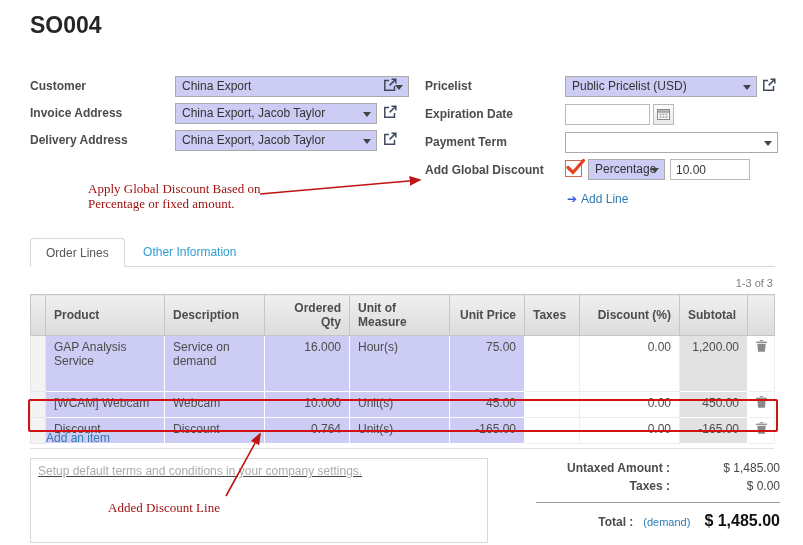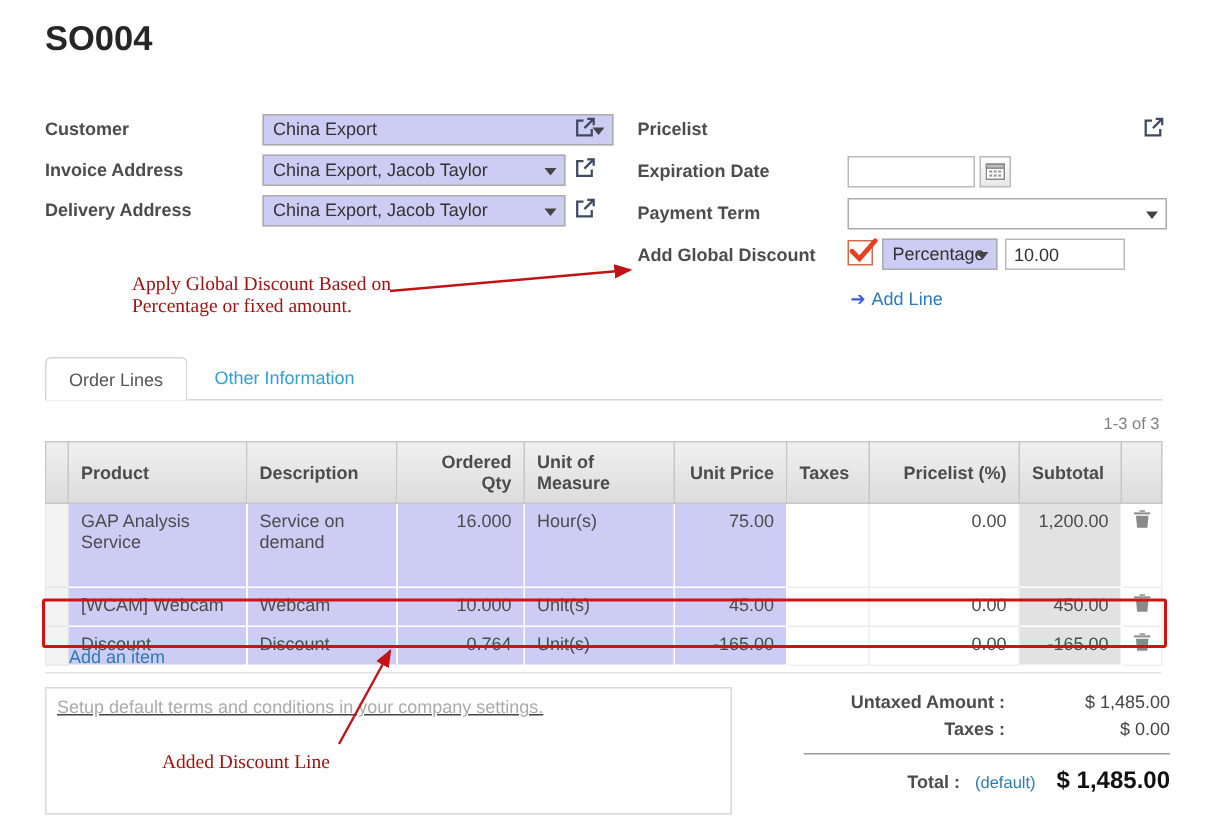--- a/index.html
+++ b/index.html
@@ -116,20 +116,24 @@
   </div>
   <span class="ext" style="left:382px;top:131px">
     <svg width="16" height="16" viewBox="0 0 16 16">
         <path d="M12.5 9v4.2H2.8V3.4H7" fill="none" stroke="#3e4a5e" stroke-width="1.5"></path>
         <path d="M9.5 2.2h4.3v4.3" fill="none" stroke="#3e4a5e" stroke-width="1.5"></path>
         <path d="M13.6 2.4L7.6 8.4" stroke="#3e4a5e" stroke-width="1.5"></path>
       </svg>
   </span>
 
   <span class="flabel" style="left:425px;top:79px">Pricelist</span>
+  <div class="sel" style="left:565px;top:76px;width:192px">
+    <span>Public Pricelist (USD)</span>
+    <span class="caret"></span>
+  </div>
   <span class="ext" style="left:761px;top:77px">
     <svg width="16" height="16" viewBox="0 0 16 16">
         <path d="M12.5 9v4.2H2.8V3.4H7" fill="none" stroke="#3e4a5e" stroke-width="1.5"></path>
         <path d="M9.5 2.2h4.3v4.3" fill="none" stroke="#3e4a5e" stroke-width="1.5"></path>
         <path d="M13.6 2.4L7.6 8.4" stroke="#3e4a5e" stroke-width="1.5"></path>
       </svg>
   </span>
 
   <span class="flabel" style="left:425px;top:107px">Expiration Date</span>
   <input class="inp" style="left: 565px; top: 104px; width: 85px;" value="">
@@ -197,21 +201,21 @@
     </colgroup>
     <thead>
       <tr>
         <th></th>
         <th>Product</th>
         <th>Description</th>
         <th class="num">Ordered Qty</th>
         <th>Unit of Measure</th>
         <th class="num">Unit Price</th>
         <th>Taxes</th>
-        <th class="num">Pricelist (%)</th>
+        <th class="num">Discount (%)</th>
         <th>Subtotal</th>
         <th></th>
       </tr>
     </thead>
     <tbody>
       <tr class="row-tall">
         <td class="gutter"></td>
         <td class="purple">GAP Analysis Service</td>
         <td class="purple">Service on demand</td>
         <td class="purple num">16.000</td>
@@ -281,21 +285,21 @@
     <div class="trow">
       <span class="tlabel">Untaxed Amount :</span>
       <span class="tval">$ 1,485.00</span>
     </div>
     <div class="trow">
       <span class="tlabel">Taxes :</span>
       <span class="tval">$ 0.00</span>
     </div>
     <div class="total-line">
       <span class="tlabel">Total :</span>
-      <a class="update">(default)</a>
+      <a class="update">(demand)</a>
       <span class="grand">$ 1,485.00</span>
     </div>
   </div>
 
   <svg class="overlay" width="803" height="545">
     <defs>
       <marker id="ah" markerWidth="9" markerHeight="8" refX="6.5" refY="3" orient="auto">
         <path d="M0,0 L7.5,3 L0,6 z" fill="#c01414"></path>
       </marker>
     </defs>

